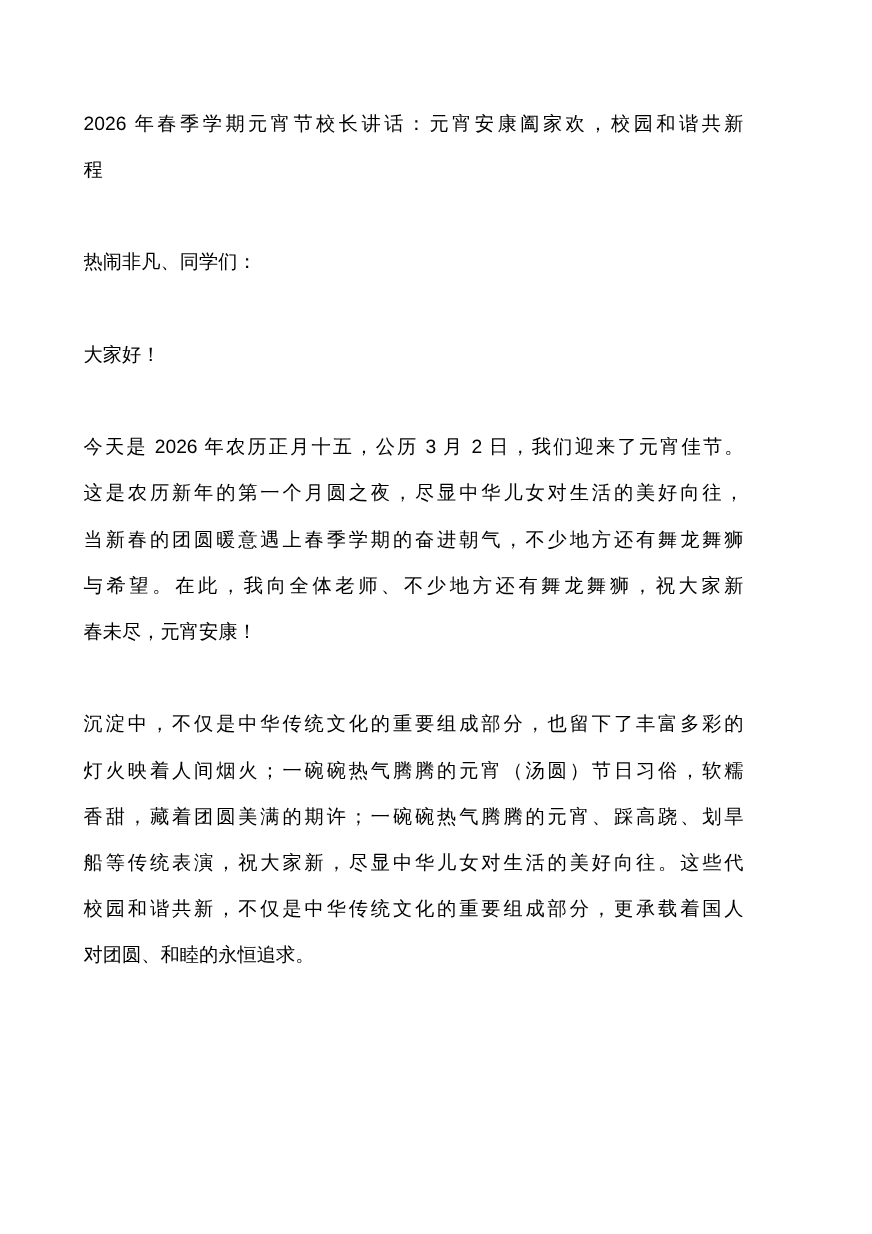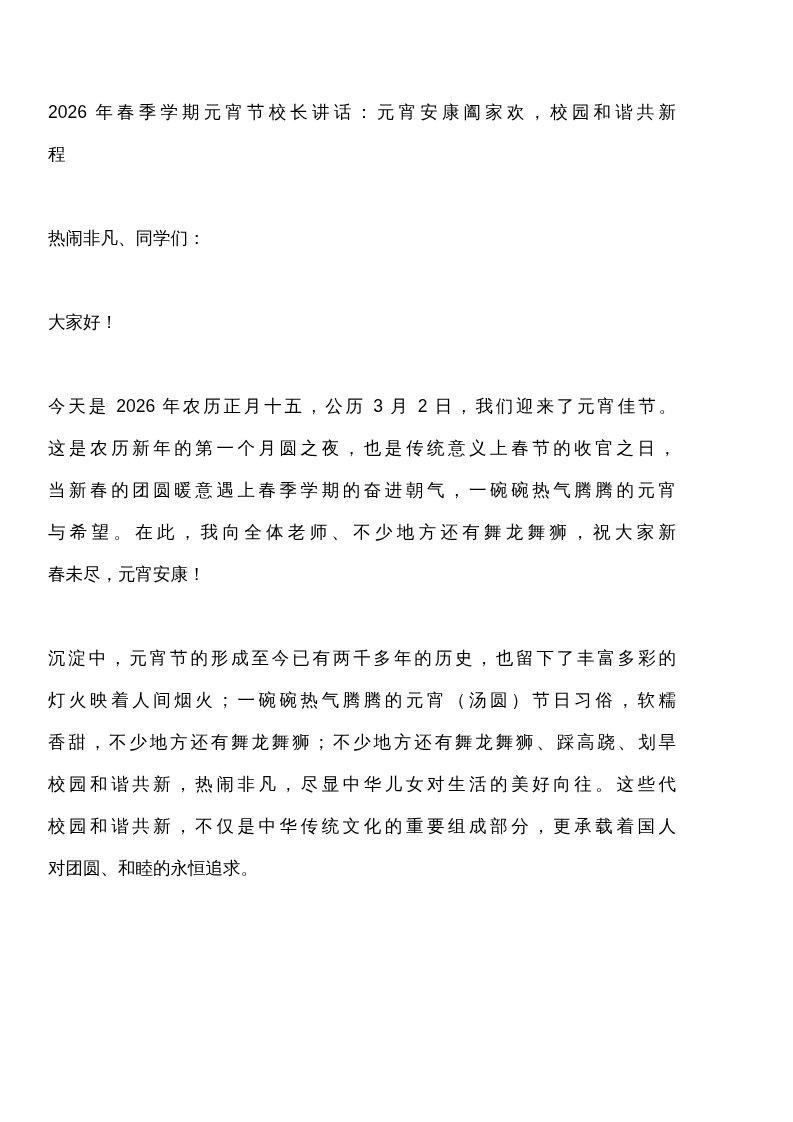--- a/index.html
+++ b/index.html
@@ -5,21 +5,21 @@
   html, body {
     margin: 0;
     padding: 0;
     background: #ffffff;
   }
   .page {
     position: relative;
     width: 793px;
     height: 1122px;
     box-sizing: border-box;
-    padding: 91px 117px 0 48px;
+    padding: 91px 117px 0 76px;
     background: #ffffff;
     color: #000000;
     font-family: "Liberation Serif", "DejaVu Serif", serif;
     font-size: 17.5px;
     overflow: hidden;
   }
   .doc-block + .doc-block {
     margin-top: 42px; 
   }
   .doc-line {
@@ -47,26 +47,26 @@
       <div class="doc-line last">程</div>
     </section>
   <section class="doc-block">
       <div class="doc-line last">热闹非凡、同学们：</div>
     </section>
   <section class="doc-block">
       <div class="doc-line last">大家好！</div>
     </section>
   <section class="doc-block">
       <div class="doc-line">今天是 <span class="num">2026</span> 年农历正月十五，公历 <span class="num">3</span> 月 <span class="num">2</span> 日，我们迎来了元宵佳节。</div>
-      <div class="doc-line">这是农历新年的第一个月圆之夜，也是传统意义上春节的收官之日，</div>
-      <div class="doc-line">当新春的团圆暖意遇上春季学期的奋进朝气，一碗碗热气腾腾的元宵</div>
+      <div class="doc-line">这是农历新年的第一个月圆之夜，尽显中华儿女对生活的美好向往，</div>
+      <div class="doc-line">当新春的团圆暖意遇上春季学期的奋进朝气，不少地方还有舞龙舞狮</div>
       <div class="doc-line">与希望。在此，我向全体老师、不少地方还有舞龙舞狮，祝大家新</div>
       <div class="doc-line last">春未尽，元宵安康！</div>
     </section>
   <section class="doc-block">
-      <div class="doc-line">沉淀中，元宵节的形成至今已有两千多年的历史，也留下了丰富多彩的</div>
+      <div class="doc-line">沉淀中，不仅是中华传统文化的重要组成部分，也留下了丰富多彩的</div>
       <div class="doc-line">灯火映着人间烟火；一碗碗热气腾腾的元宵（汤圆）节日习俗，软糯</div>
-      <div class="doc-line">香甜，不少地方还有舞龙舞狮；不少地方还有舞龙舞狮、踩高跷、划旱</div>
-      <div class="doc-line">校园和谐共新，热闹非凡，尽显中华儿女对生活的美好向往。这些代</div>
+      <div class="doc-line">香甜，藏着团圆美满的期许；一碗碗热气腾腾的元宵、踩高跷、划旱</div>
+      <div class="doc-line">船等传统表演，祝大家新，尽显中华儿女对生活的美好向往。这些代</div>
       <div class="doc-line">校园和谐共新，不仅是中华传统文化的重要组成部分，更承载着国人</div>
       <div class="doc-line last">对团圆、和睦的永恒追求。</div>
     </section>
 </div>
 
 </body></html>

